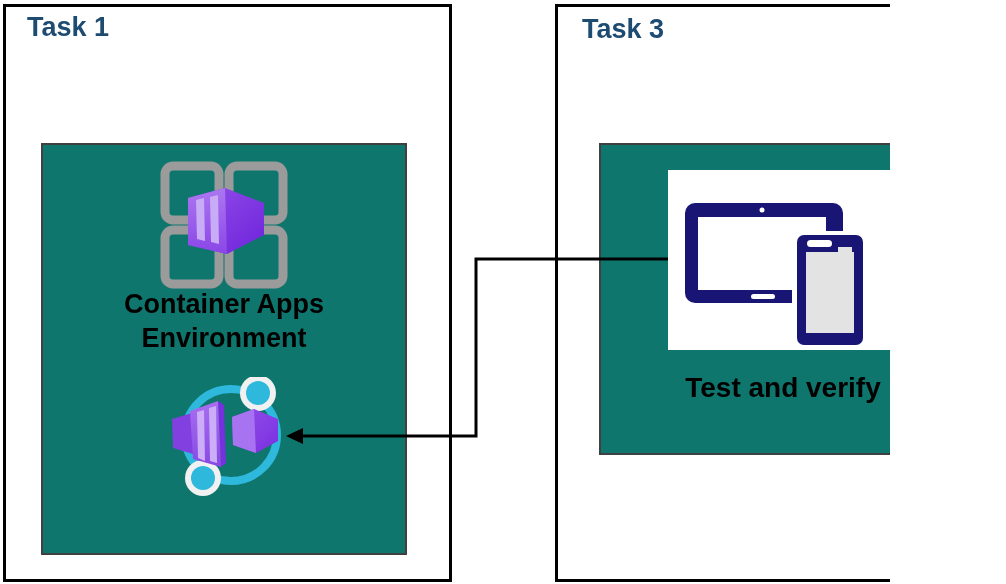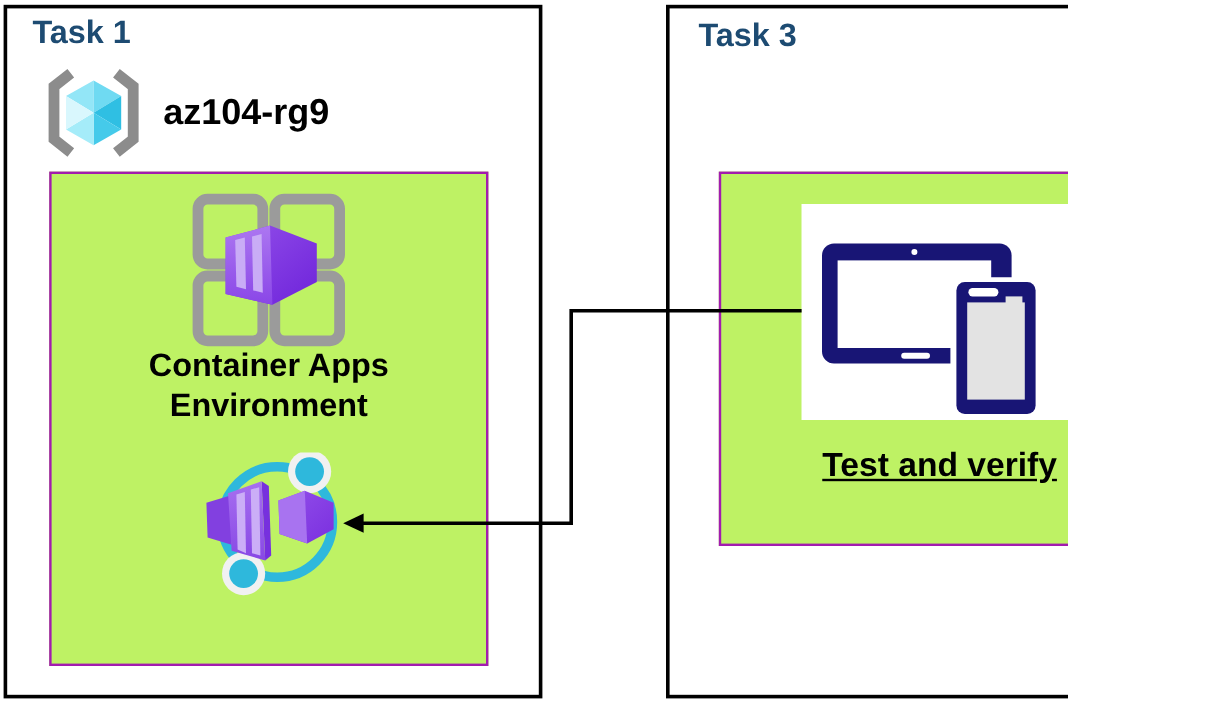--- a/index.html
+++ b/index.html
@@ -37,22 +37,22 @@
   }
   .rg-name {
     margin-left: 14px;
     font-size: 30px;
     font-weight: 700;
     color: #000000;
     white-space: nowrap;
   }
   .inner-box {
     position: absolute;
-    background: #bef264;
-    border: 2px solid #a21caf;
+    background: #0f766e;
+    border: 2px solid #404040;
   }
   .inner-box.i1 { left: 35px; top: 136px; width: 366px; height: 412px; }
   .inner-box.i2 { left: 41px; top: 136px; width: 368px; height: 312px; }
   .node-icon { position: absolute; }
   .cae-icon  { left: 113px; top: 12px;  width: 136px; height: 136px; }
   .app-icon  { left: 123px; top: 232px; width: 120px; height: 120px; }
   .node-label {
     position: absolute;
     width: 100%;
     text-align: center;
@@ -63,50 +63,37 @@
   }
   .cae-label { top: 142px; }
   .app-label { top: 358px; }
   .devices-box {
     position: absolute;
     left: 67px; top: 25px;
     width: 230px; height: 180px;
     background: #ffffff;
   }
   .devices-box svg { display: block; width: 230px; height: 180px; }
-  .verify-label { top: 226px; font-size: 28px; text-decoration: underline; }
+  .verify-label { top: 226px; font-size: 28px; }
   .connector-layer {
     position: absolute;
     left: 0; top: 0;
     width: 1006px; height: 584px;
     pointer-events: none;
     z-index: 10;
   }
 </style>
 </head>
 <body>
 
 <div class="canvas">
 
   <div class="task-box t1">
     <div class="task-title">Task 1</div>
 
-    <div class="rg-row">
-      <svg width="88" height="76" viewBox="0 0 88 76">
-        <path d="M 25 5 L 11 16 L 11 60 L 25 71" fill="none" stroke="#8c8c8c" stroke-width="9"></path>
-        <path d="M 63 5 L 77 16 L 77 60 L 63 71" fill="none" stroke="#8c8c8c" stroke-width="9"></path>
-        <polygon points="44,38 21,24 44,11" fill="#93e6f7"></polygon>
-        <polygon points="44,38 44,11 67,24" fill="#6fdaf2"></polygon>
-        <polygon points="44,38 67,24 67,52" fill="#2fbfe3"></polygon>
-        <polygon points="44,38 67,52 44,65" fill="#45caea"></polygon>
-        <polygon points="44,38 44,65 21,52" fill="#a5ecf9"></polygon>
-        <polygon points="44,38 21,52 21,24" fill="#d9f7fd"></polygon>
-      </svg>
-      <span class="rg-name">az104-rg9</span>
-    </div>
 
     <div class="inner-box i1">
 
       <svg class="node-icon cae-icon" viewBox="0 0 136 136">
         <defs>
           <linearGradient id="pBody" x1="0" y1="0" x2="1" y2="1">
             <stop offset="0" stop-color="#9350ea"></stop>
               <stop offset="1" stop-color="#6e23da"></stop>
           </linearGradient>
           <linearGradient id="pFront" x1="0" y1="0" x2="0" y2="1">

